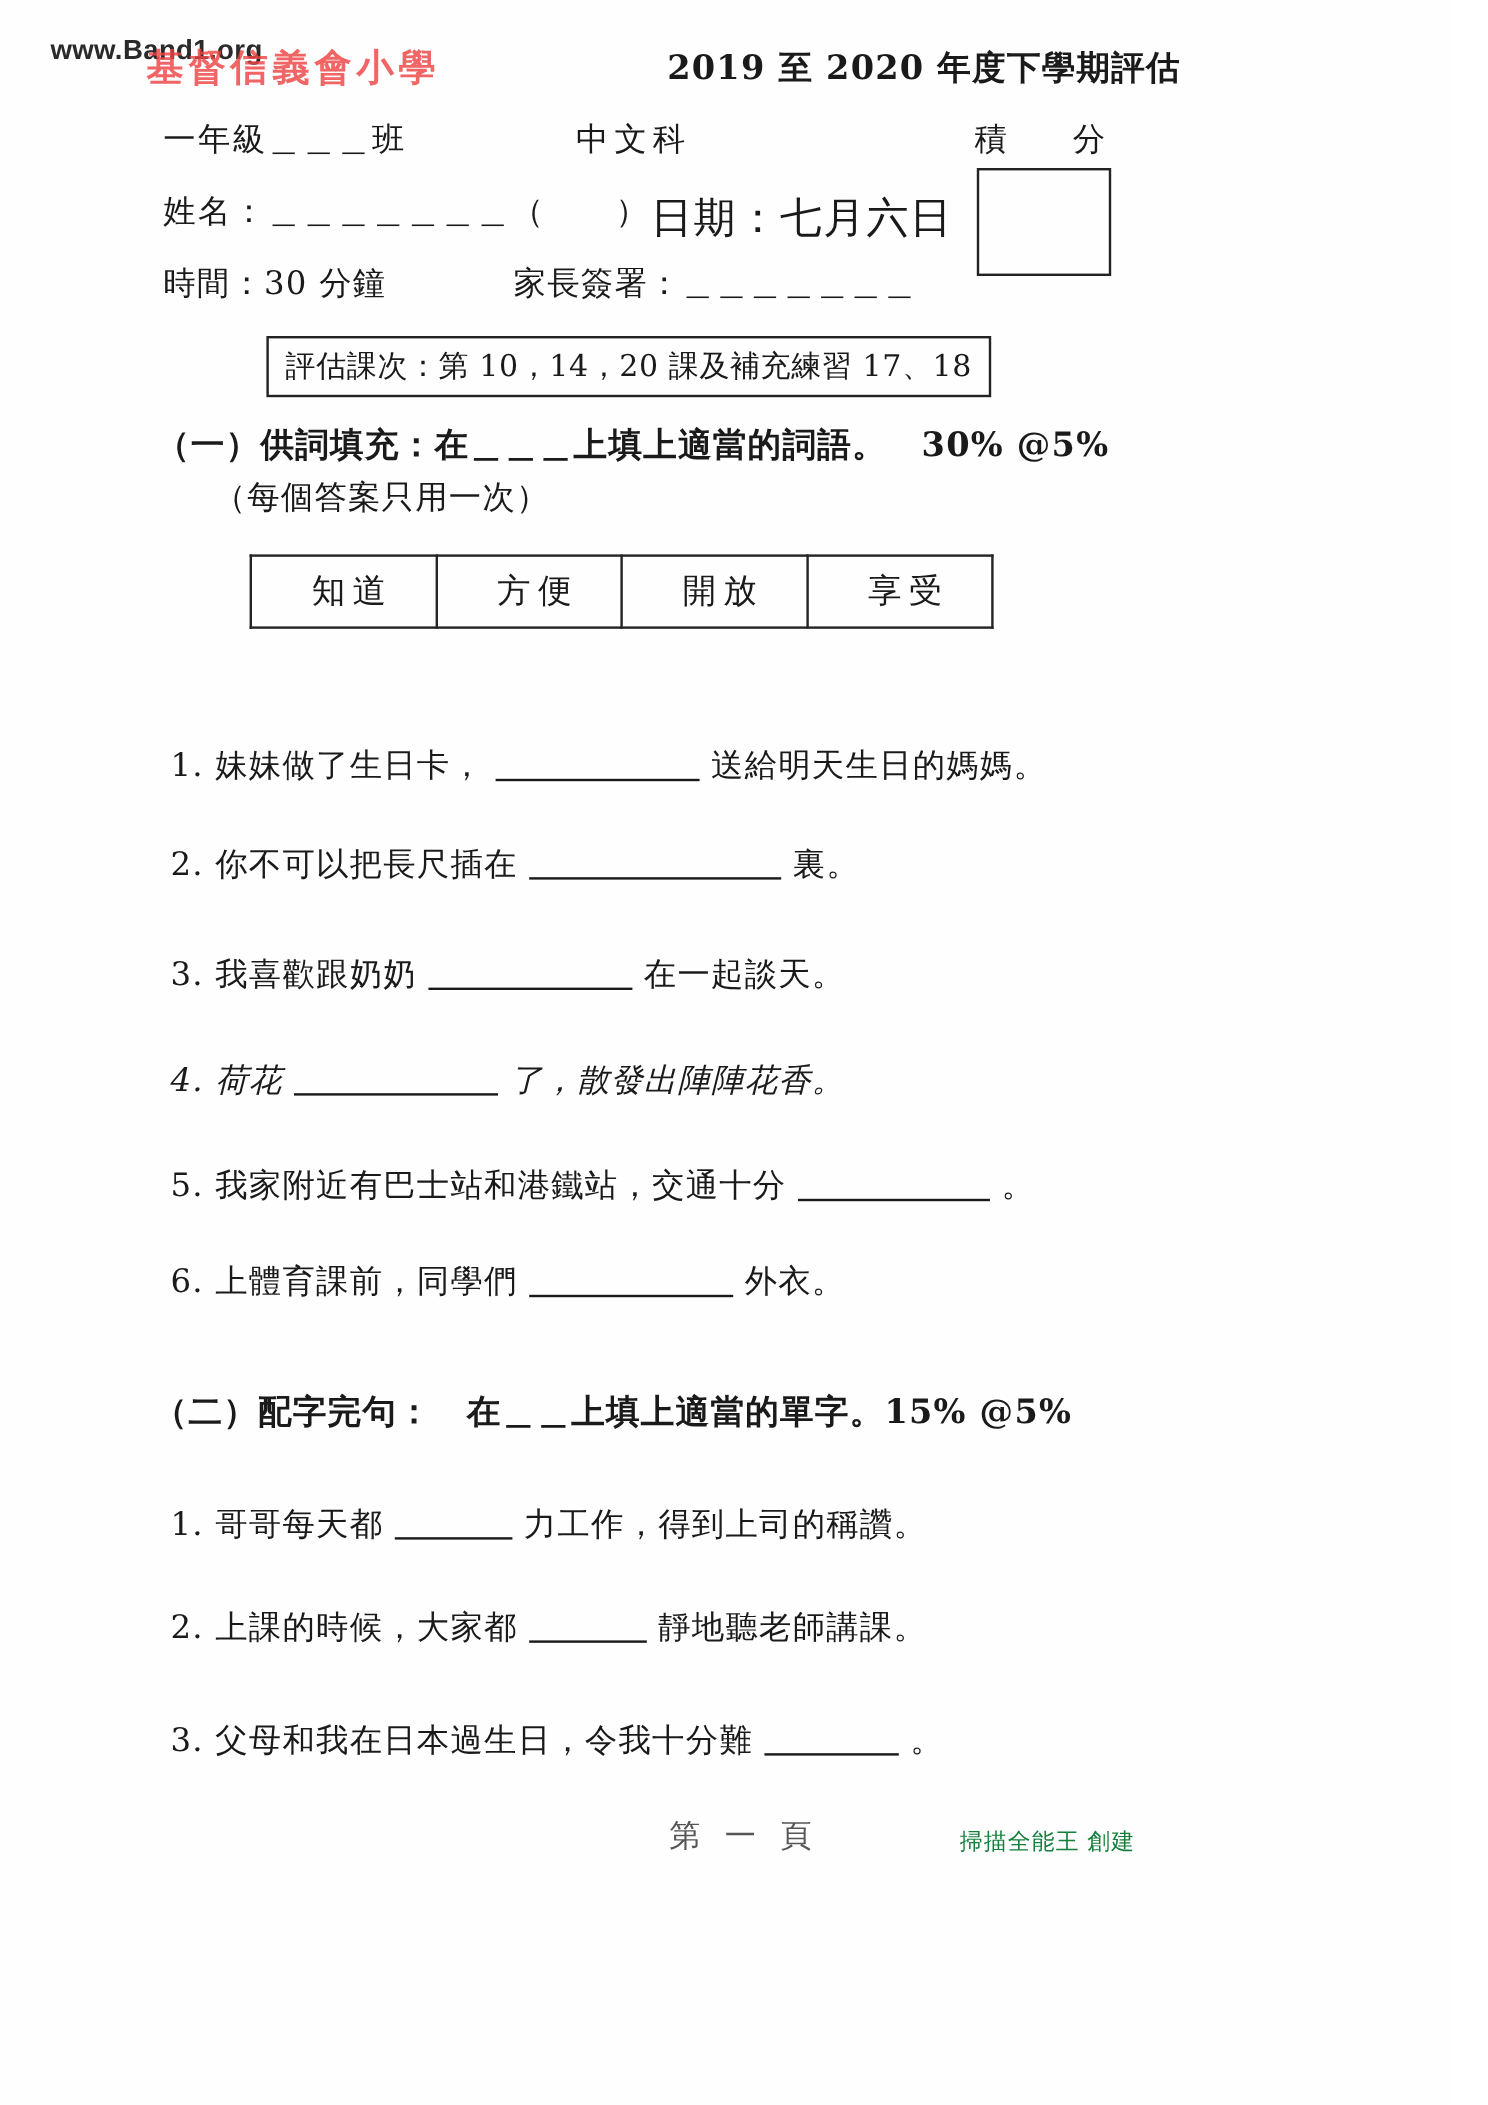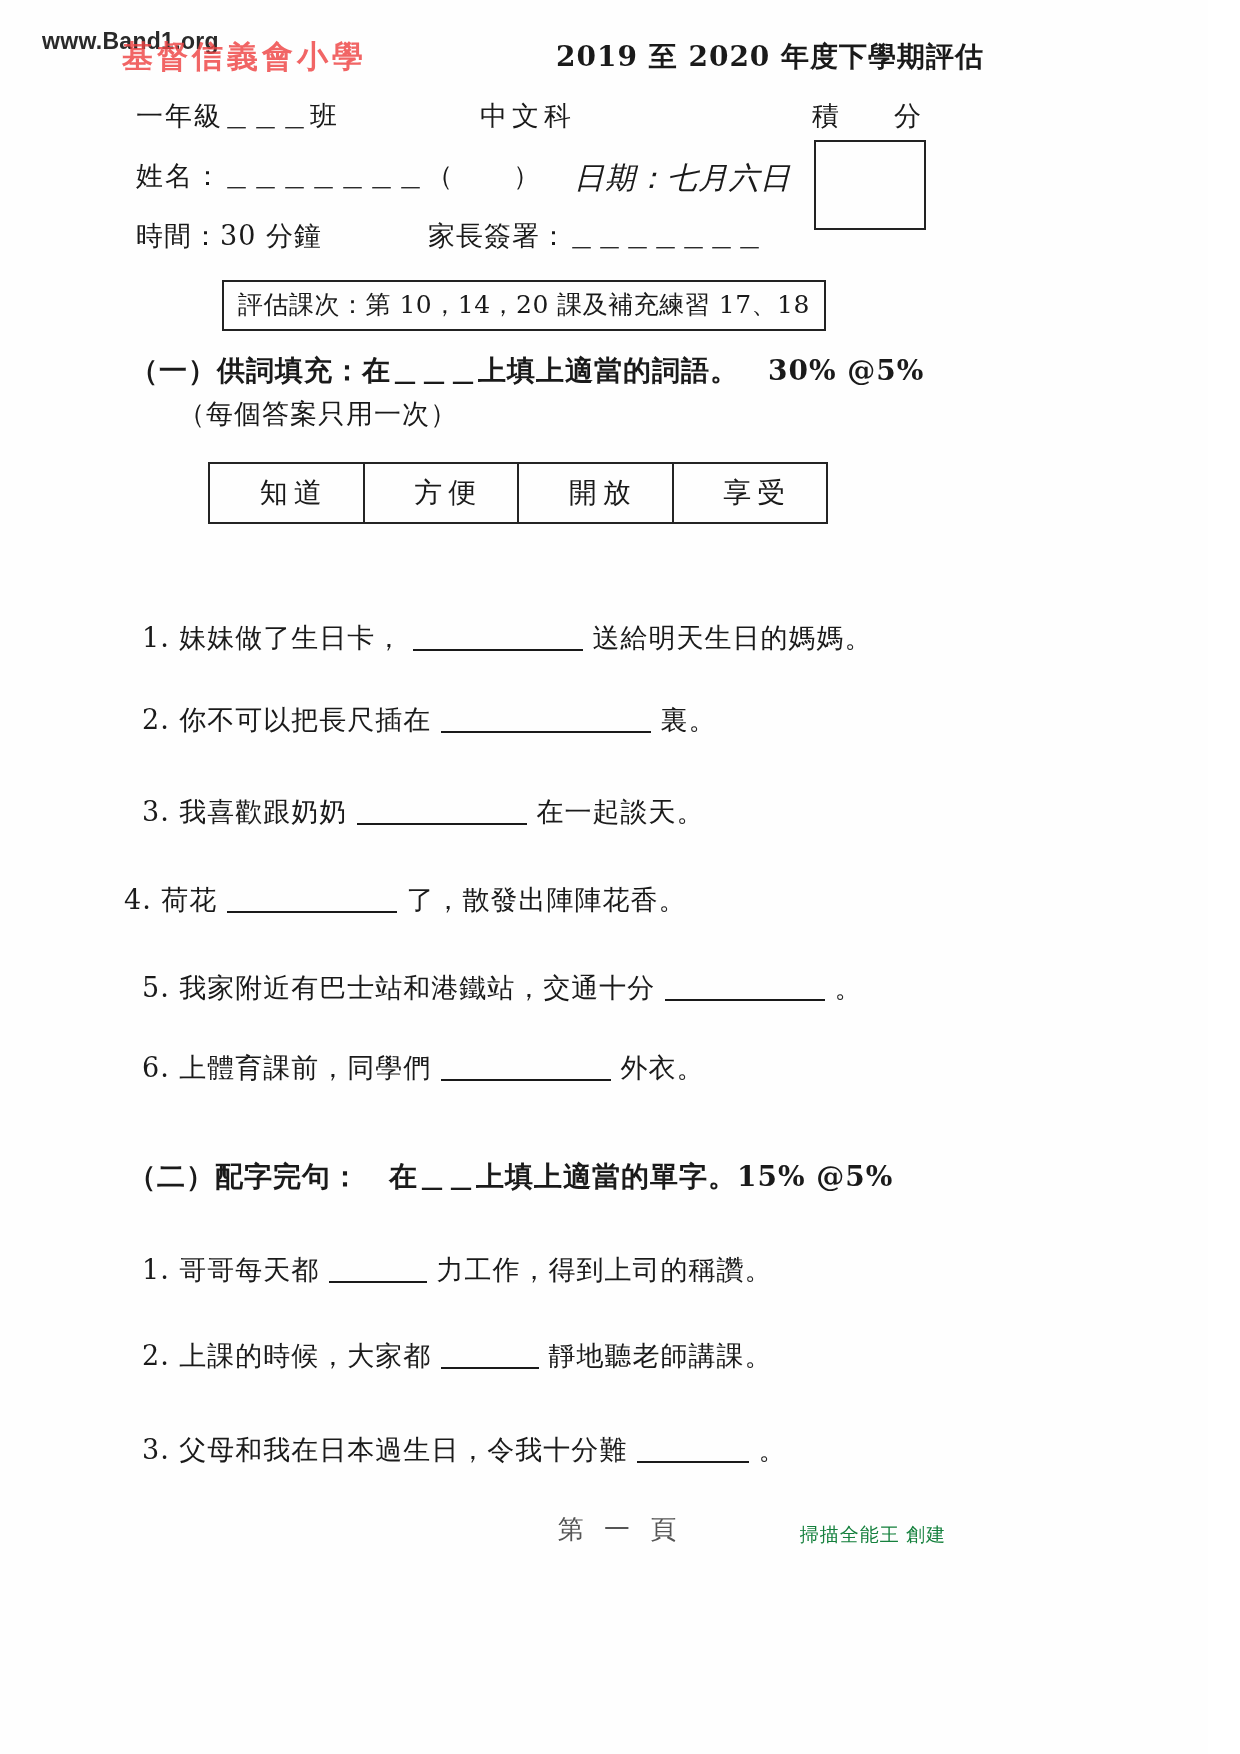--- a/index.html
+++ b/index.html
@@ -77,25 +77,24 @@
   }
   .line-name {
     position: absolute;
     left: 136px;
     top: 158px;
     font-size: 27px;
     letter-spacing: 2px;
   }
   .line-date {
     position: absolute;
-    left: 574px;
+    left: 542px;
     top: 158px;
-    font-size: 30px;
-    letter-spacing: 1px;
-    font-style: italic;
+    font-size: 35px;
+    letter-spacing: 1px;
   }
   .line-time {
     position: absolute;
     left: 136px;
     top: 218px;
     font-size: 27px;
     letter-spacing: 1px;
   }
   .line-sign {
     position: absolute;
@@ -244,21 +243,21 @@
     <span>裏。</span>
   </div>
 
   <div class="q" style="left:142px; top:794px;">
     <span>3.</span>
     <span>我喜歡跟奶奶</span>
     <span class="blank" style="width:170px"></span>
     <span>在一起談天。</span>
   </div>
 
-  <div class="q" style="left:124px; top:882px;">
+  <div class="q" style="left:142px; top:882px;font-style:italic;">
     <span>4.</span>
     <span>荷花</span>
     <span class="blank" style="width:170px"></span>
     <span>了，散發出陣陣花香。</span>
   </div>
 
   <div class="q" style="left:142px; top:970px;">
     <span>5.</span>
     <span>我家附近有巴士站和港鐵站，交通十分</span>
     <span class="blank" style="width:160px"></span>

